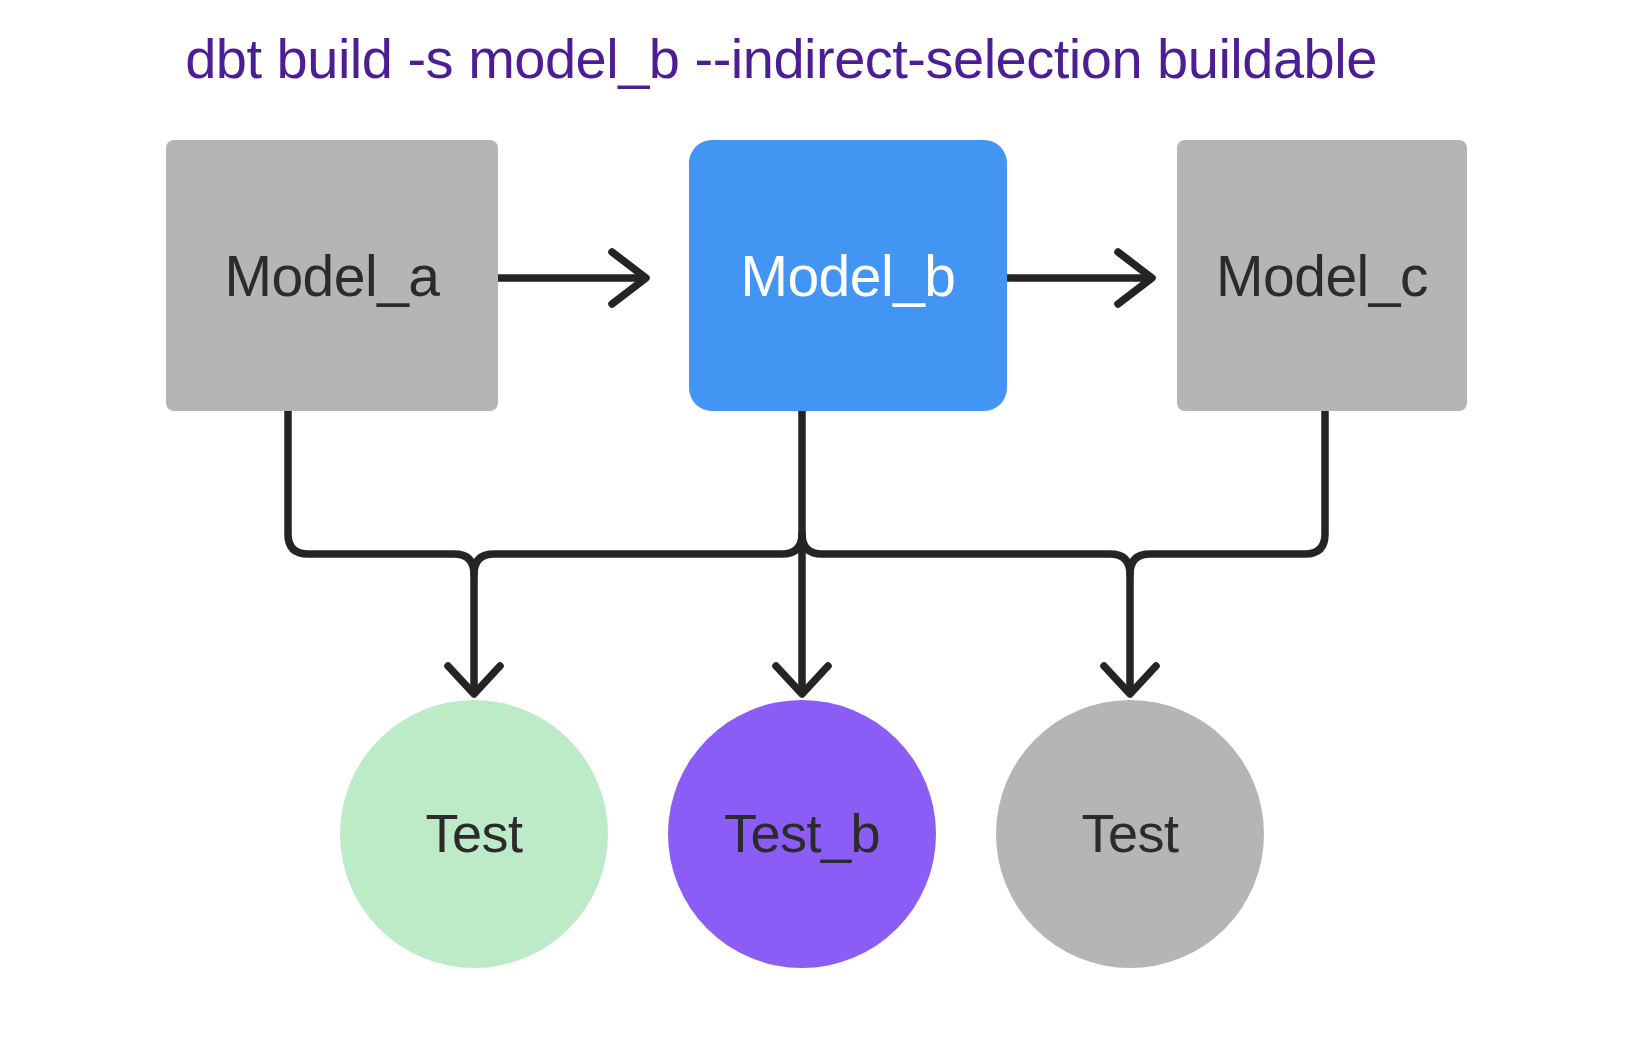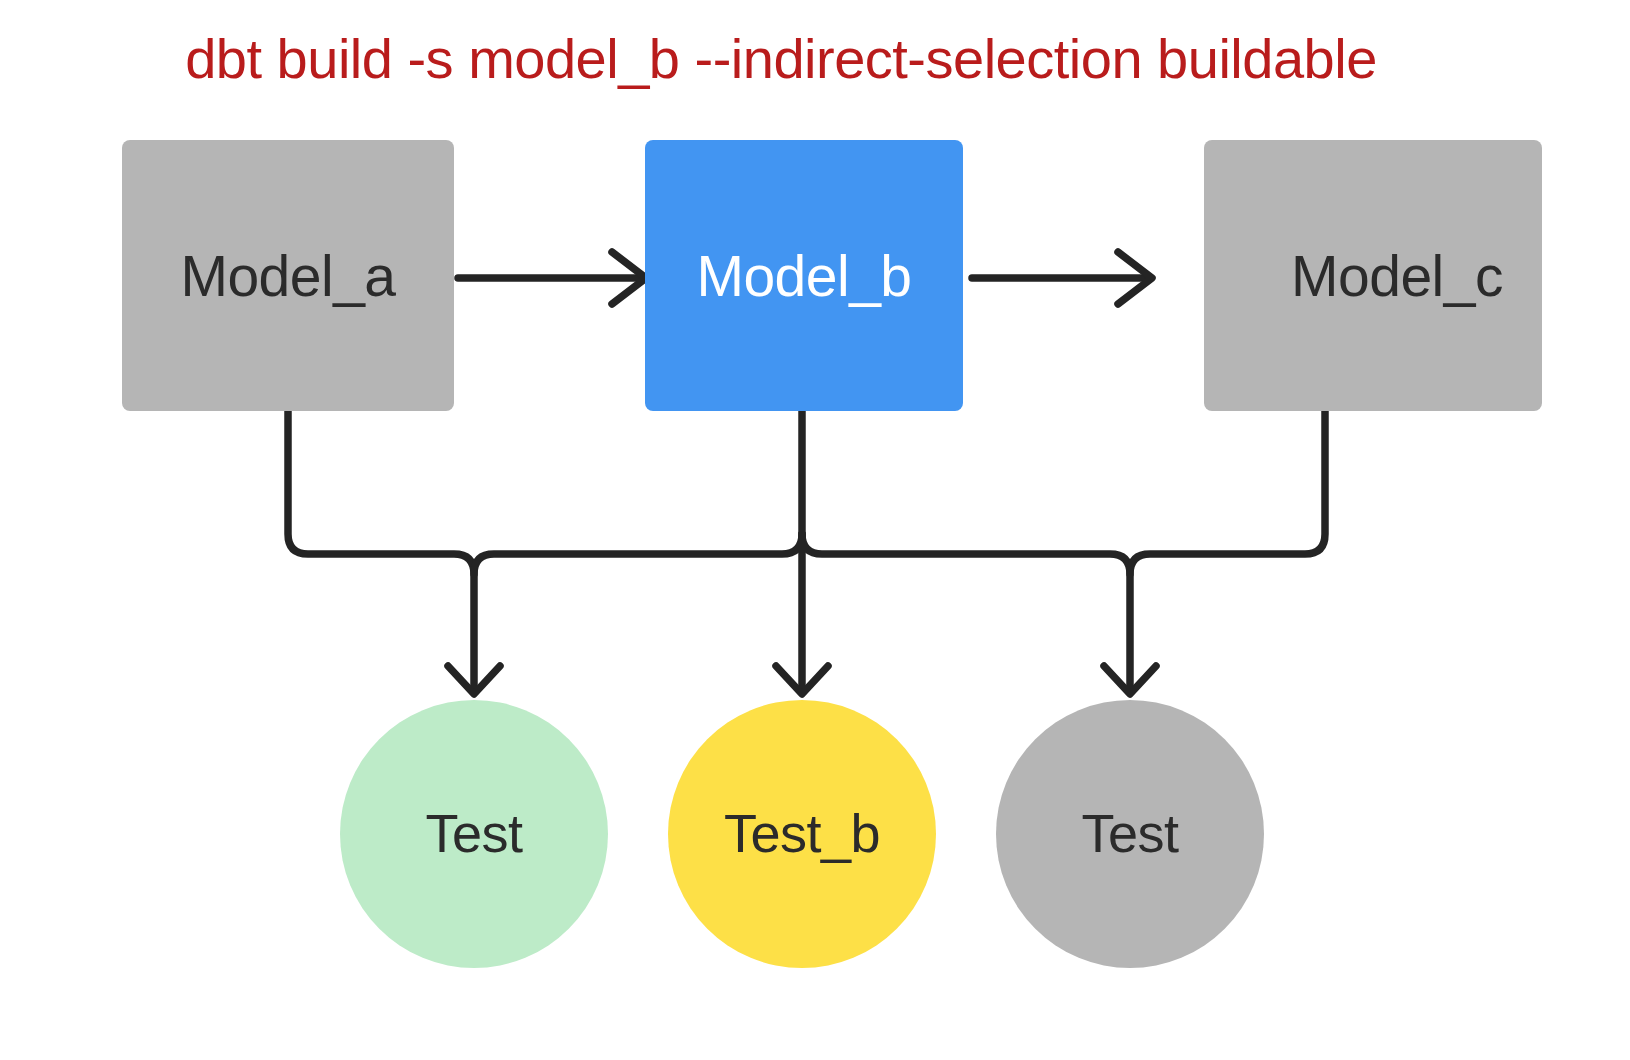--- a/index.html
+++ b/index.html
@@ -17,21 +17,21 @@
   }
   .title {
     position: absolute;
     top: 26px;
     left: 0;
     width: 1562px;
     text-align: center;
     font-size: 56px;
     font-weight: 500;
     letter-spacing: -0.5px;
-    color: #b91c1c;
+    color: #4c1d95;
     white-space: nowrap;
   }
   .connector-layer {
     position: absolute;
     top: 0;
     left: 0;
     width: 1630px;
     height: 1060px;
     pointer-events: none;
   }
@@ -39,20 +39,21 @@
     position: absolute;
     top: 140px;
     height: 271px;
     border-radius: 8px;
     display: flex;
     align-items: center;
     justify-content: center;
     font-size: 57px;
     font-weight: 500;
     letter-spacing: -0.5px;
+    margin-left: 44px;
   }
   .test-node {
     position: absolute;
     top: 700px;
     width: 268px;
     height: 268px;
     border-radius: 50%;
     display: flex;
     align-items: center;
     justify-content: center;
@@ -61,24 +62,24 @@
     text-align: center;
     font-size: 54px;
     font-weight: 500;
     letter-spacing: -0.5px;
     line-height: 1.55;
   }
   .test-label span { display: block; }
   .variant-gray   { background: #b5b5b5; color: #2b2b2b; }
   .variant-blue   { background: #4295f2; color: #ffffff; }
   .variant-green  { background: #bdebc8; color: #2b2b2b; }
-  .variant-yellow { background: #fde047; color: #2b2b2b; }
+  .variant-yellow { background: #8b5cf6; color: #2b2b2b; }
   #model-a { left: 122px;  width: 332px; }
-  #model-b { left: 645px;  width: 318px; }
-  #model-c { left: 1204px; width: 290px; padding-left: 48px; }
+  #model-b { left: 645px;  width: 318px; border-radius: 23px; }
+  #model-c { left: 1133px; width: 290px; }
   #test-ab { left: 340px; }
   #test-b  { left: 668px; }
   #test-bc { left: 996px; }
 </style>
 </head>
 <body>
 
 <div class="stage">
 
   <div class="title">dbt build -s model_b --indirect-selection buildable</div>

